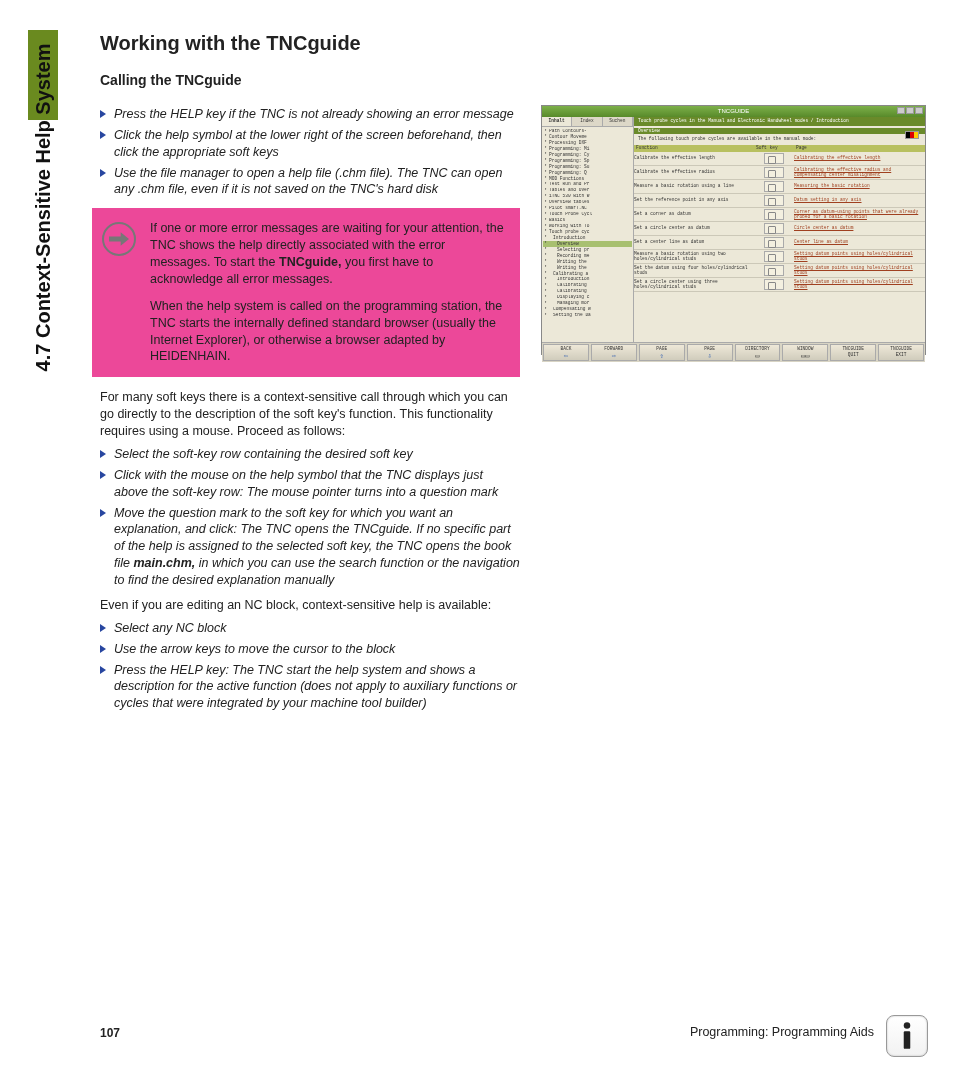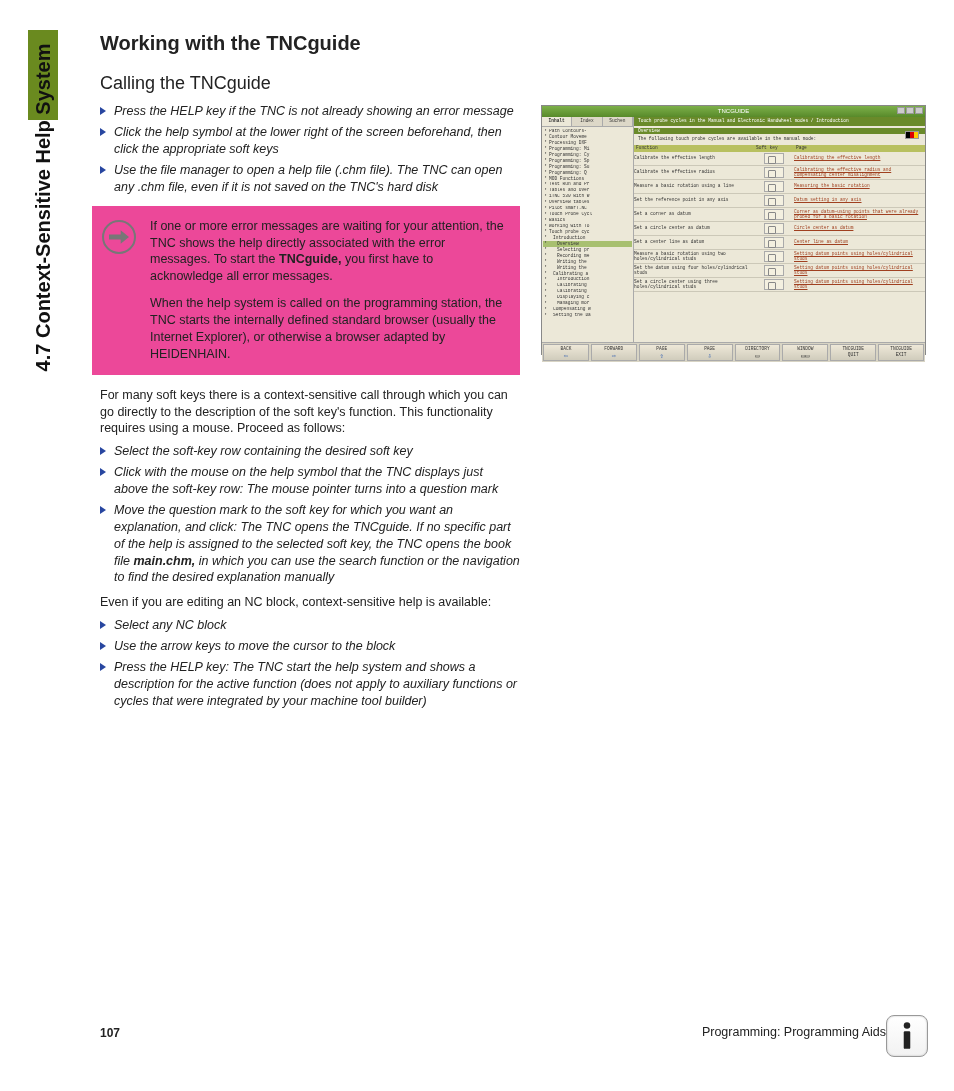--- a/index.html
+++ b/index.html
@@ -53,23 +53,23 @@
     left: 100px;
     top: 30px;
     width: 420px;
   }
   .h-title {
     font-size: 20px;
     font-weight: bold;
     margin-bottom: 14px;
   }
   .h-sub {
-    font-size: 18px;
-    font-weight: normal;
-    margin-bottom: 8px;
+    font-size: 14px;
+    font-weight: bold;
+    margin-bottom: 16px;
   }
   .para { margin-bottom: 6px; }
   .bullet-list { margin-bottom: 8px; }
   .bullet-item {
     position: relative;
     padding-left: 14px;
     margin-bottom: 4px;
     font-style: italic;
   }
   .bullet-item::before {
@@ -260,21 +260,21 @@
   
   .footer-left {
     position: absolute;
     left: 100px;
     bottom: 50px;
     font-size: 12px;
     font-weight: bold;
   }
   .footer-right {
     position: absolute;
-    right: 68px;
+    right: 80px;
     bottom: 50px;
     font-size: 12.5px;
     margin-left: 36px;
   }
   .info-badge {
     position: absolute;
     right: 26px;
     bottom: 34px;
     width: 42px; height: 42px;
     border: 1px solid #999;

